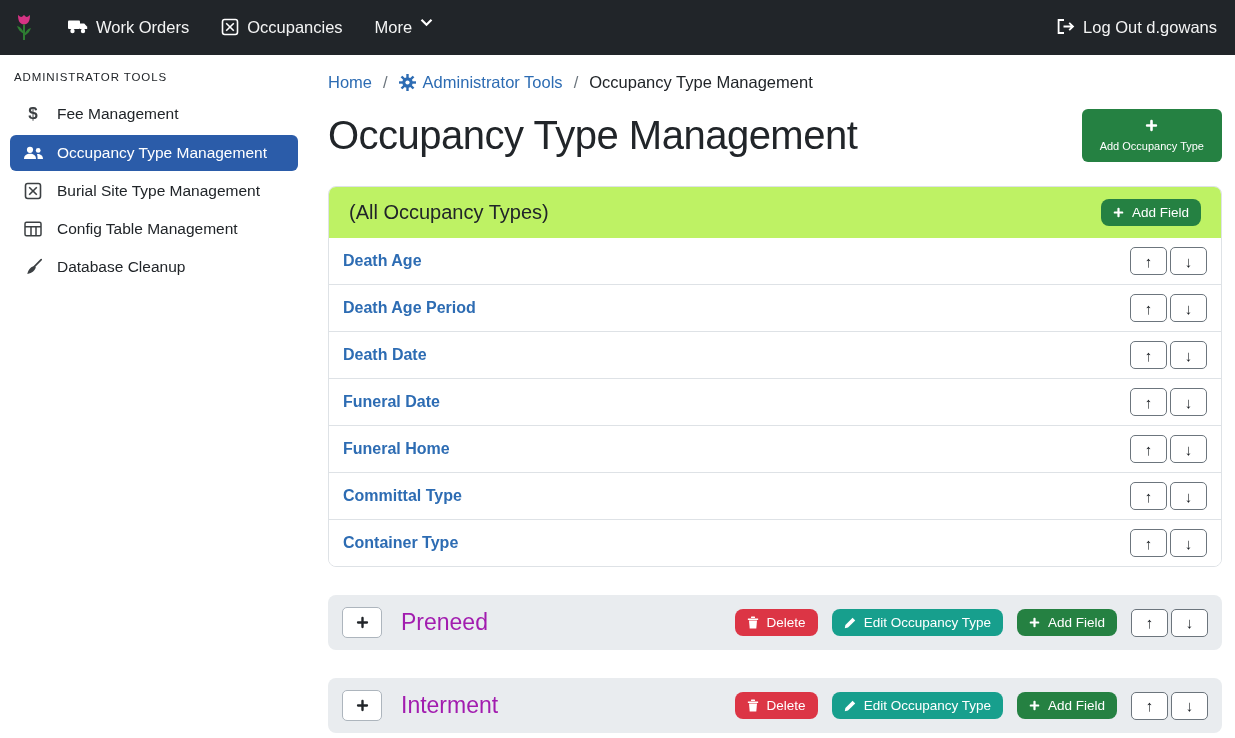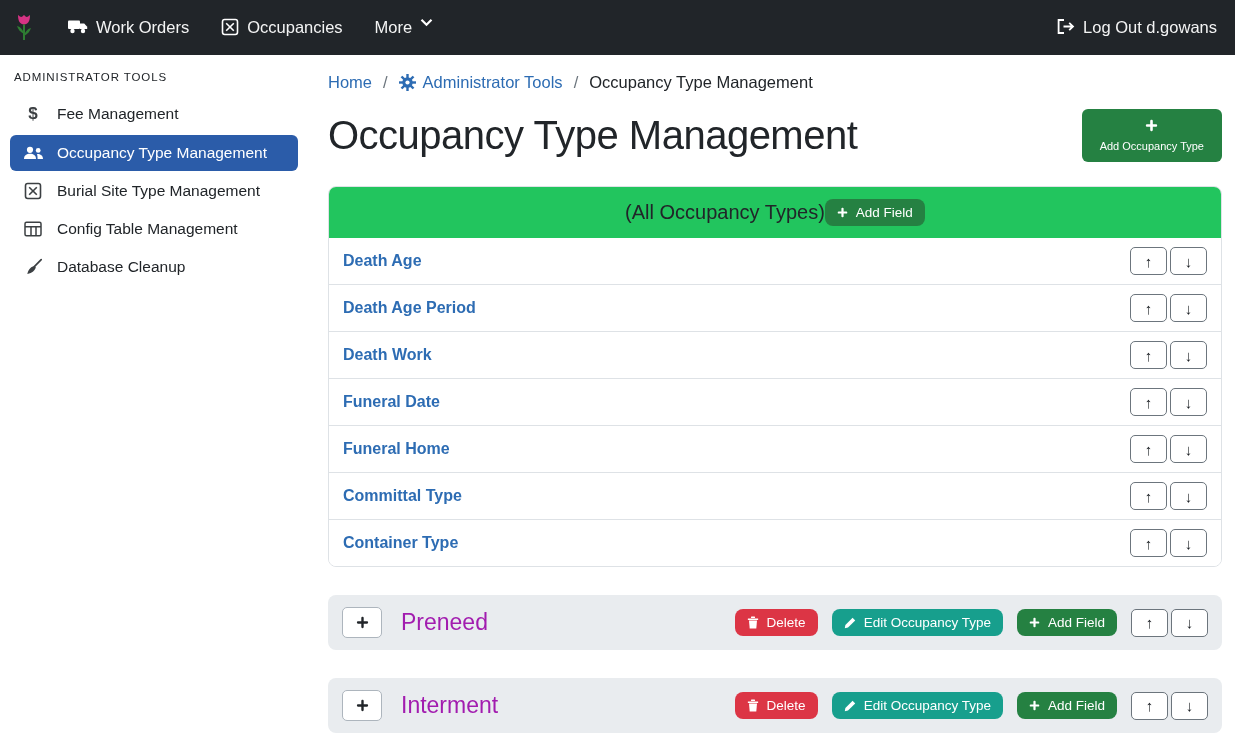--- a/index.html
+++ b/index.html
@@ -43,22 +43,22 @@
   .btn { display:inline-flex; align-items:center; gap:8px; border:none; cursor:pointer;
     color:#fff; border-radius:6px; font-family:inherit; }
   .btn-green { background:#258142; }
   .btn-red { background:#dc3545; }
   .btn-teal { background:#179f8d; }
   .btn-lg { font-size:11px; padding:10px 18px;flex-direction:column; }
   .btn-sm { font-size:13.5px; padding:6px 12px; border-radius:8px; }
 
   
   .card { border:1px solid #dee2e6; border-radius:8px; overflow:hidden; }
-  .card-header { background:#22c55e; display:flex; align-items:center;
-    justify-content:center; padding:12px 20px 12px 20px; }
+  .card-header { background:#bef264; display:flex; align-items:center;
+    justify-content:space-between; padding:12px 20px 12px 20px; }
   .card-title { font-size:20px; font-weight:500; color:#212529; }
   .field-row { display:flex; align-items:center; justify-content:space-between;
     padding:9px 14px; border-top:1px solid #dee2e6; background:#fff; }
   .field-link { color:#2d6cb3; font-weight:700; font-size:16px; text-decoration:none; cursor:pointer; }
   .updown { display:flex; gap:3px; }
   .arrow-btn { width:37px; height:28px; background:#fff; border:1px solid #6c757d;
     border-radius:5px; color:#212529; font-size:15px; line-height:1; cursor:pointer;
     display:flex; align-items:center; justify-content:center; font-family:inherit; }
 
   
@@ -251,21 +251,21 @@
         <div class="updown">
           <button class="arrow-btn">
               <span>↑</span>
             </button>
           <button class="arrow-btn">
               <span>↓</span>
             </button>
         </div>
       </div>
       <div class="field-row">
-        <a class="field-link">Death Work</a>
+        <a class="field-link">Death Date</a>
         <div class="updown">
           <button class="arrow-btn">
               <span>↑</span>
             </button>
           <button class="arrow-btn">
               <span>↓</span>
             </button>
         </div>
       </div>
       <div class="field-row">

